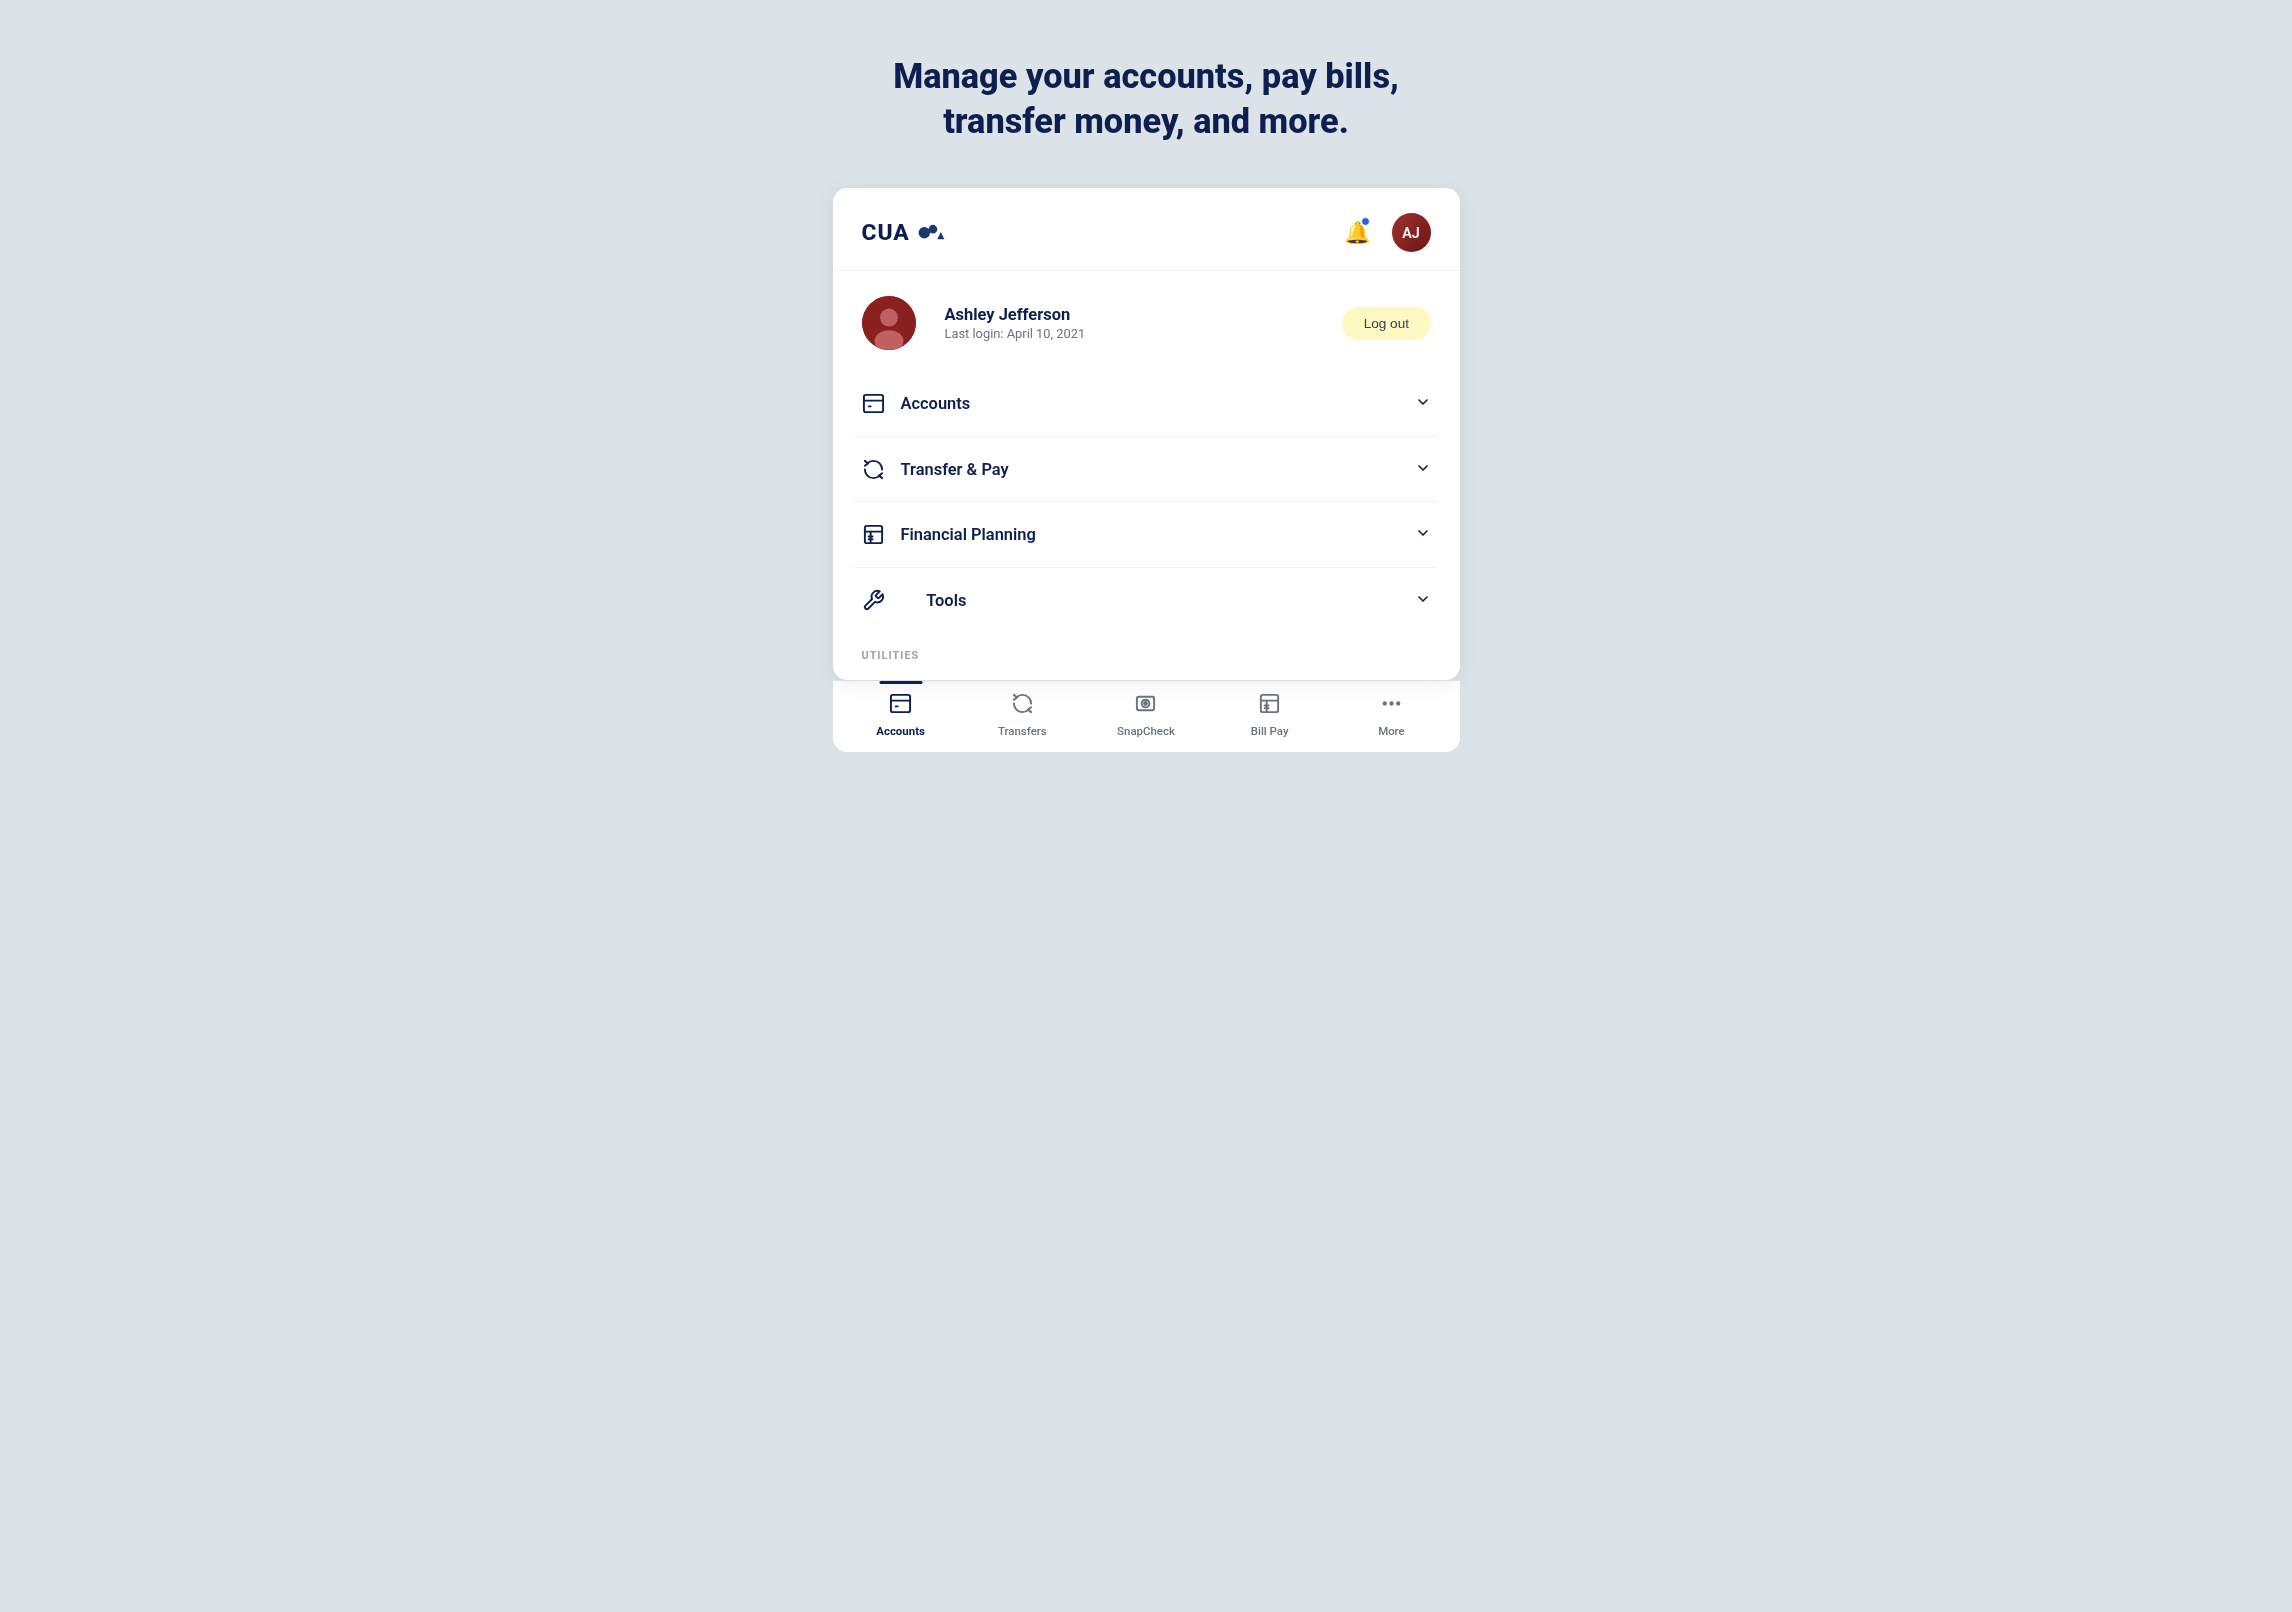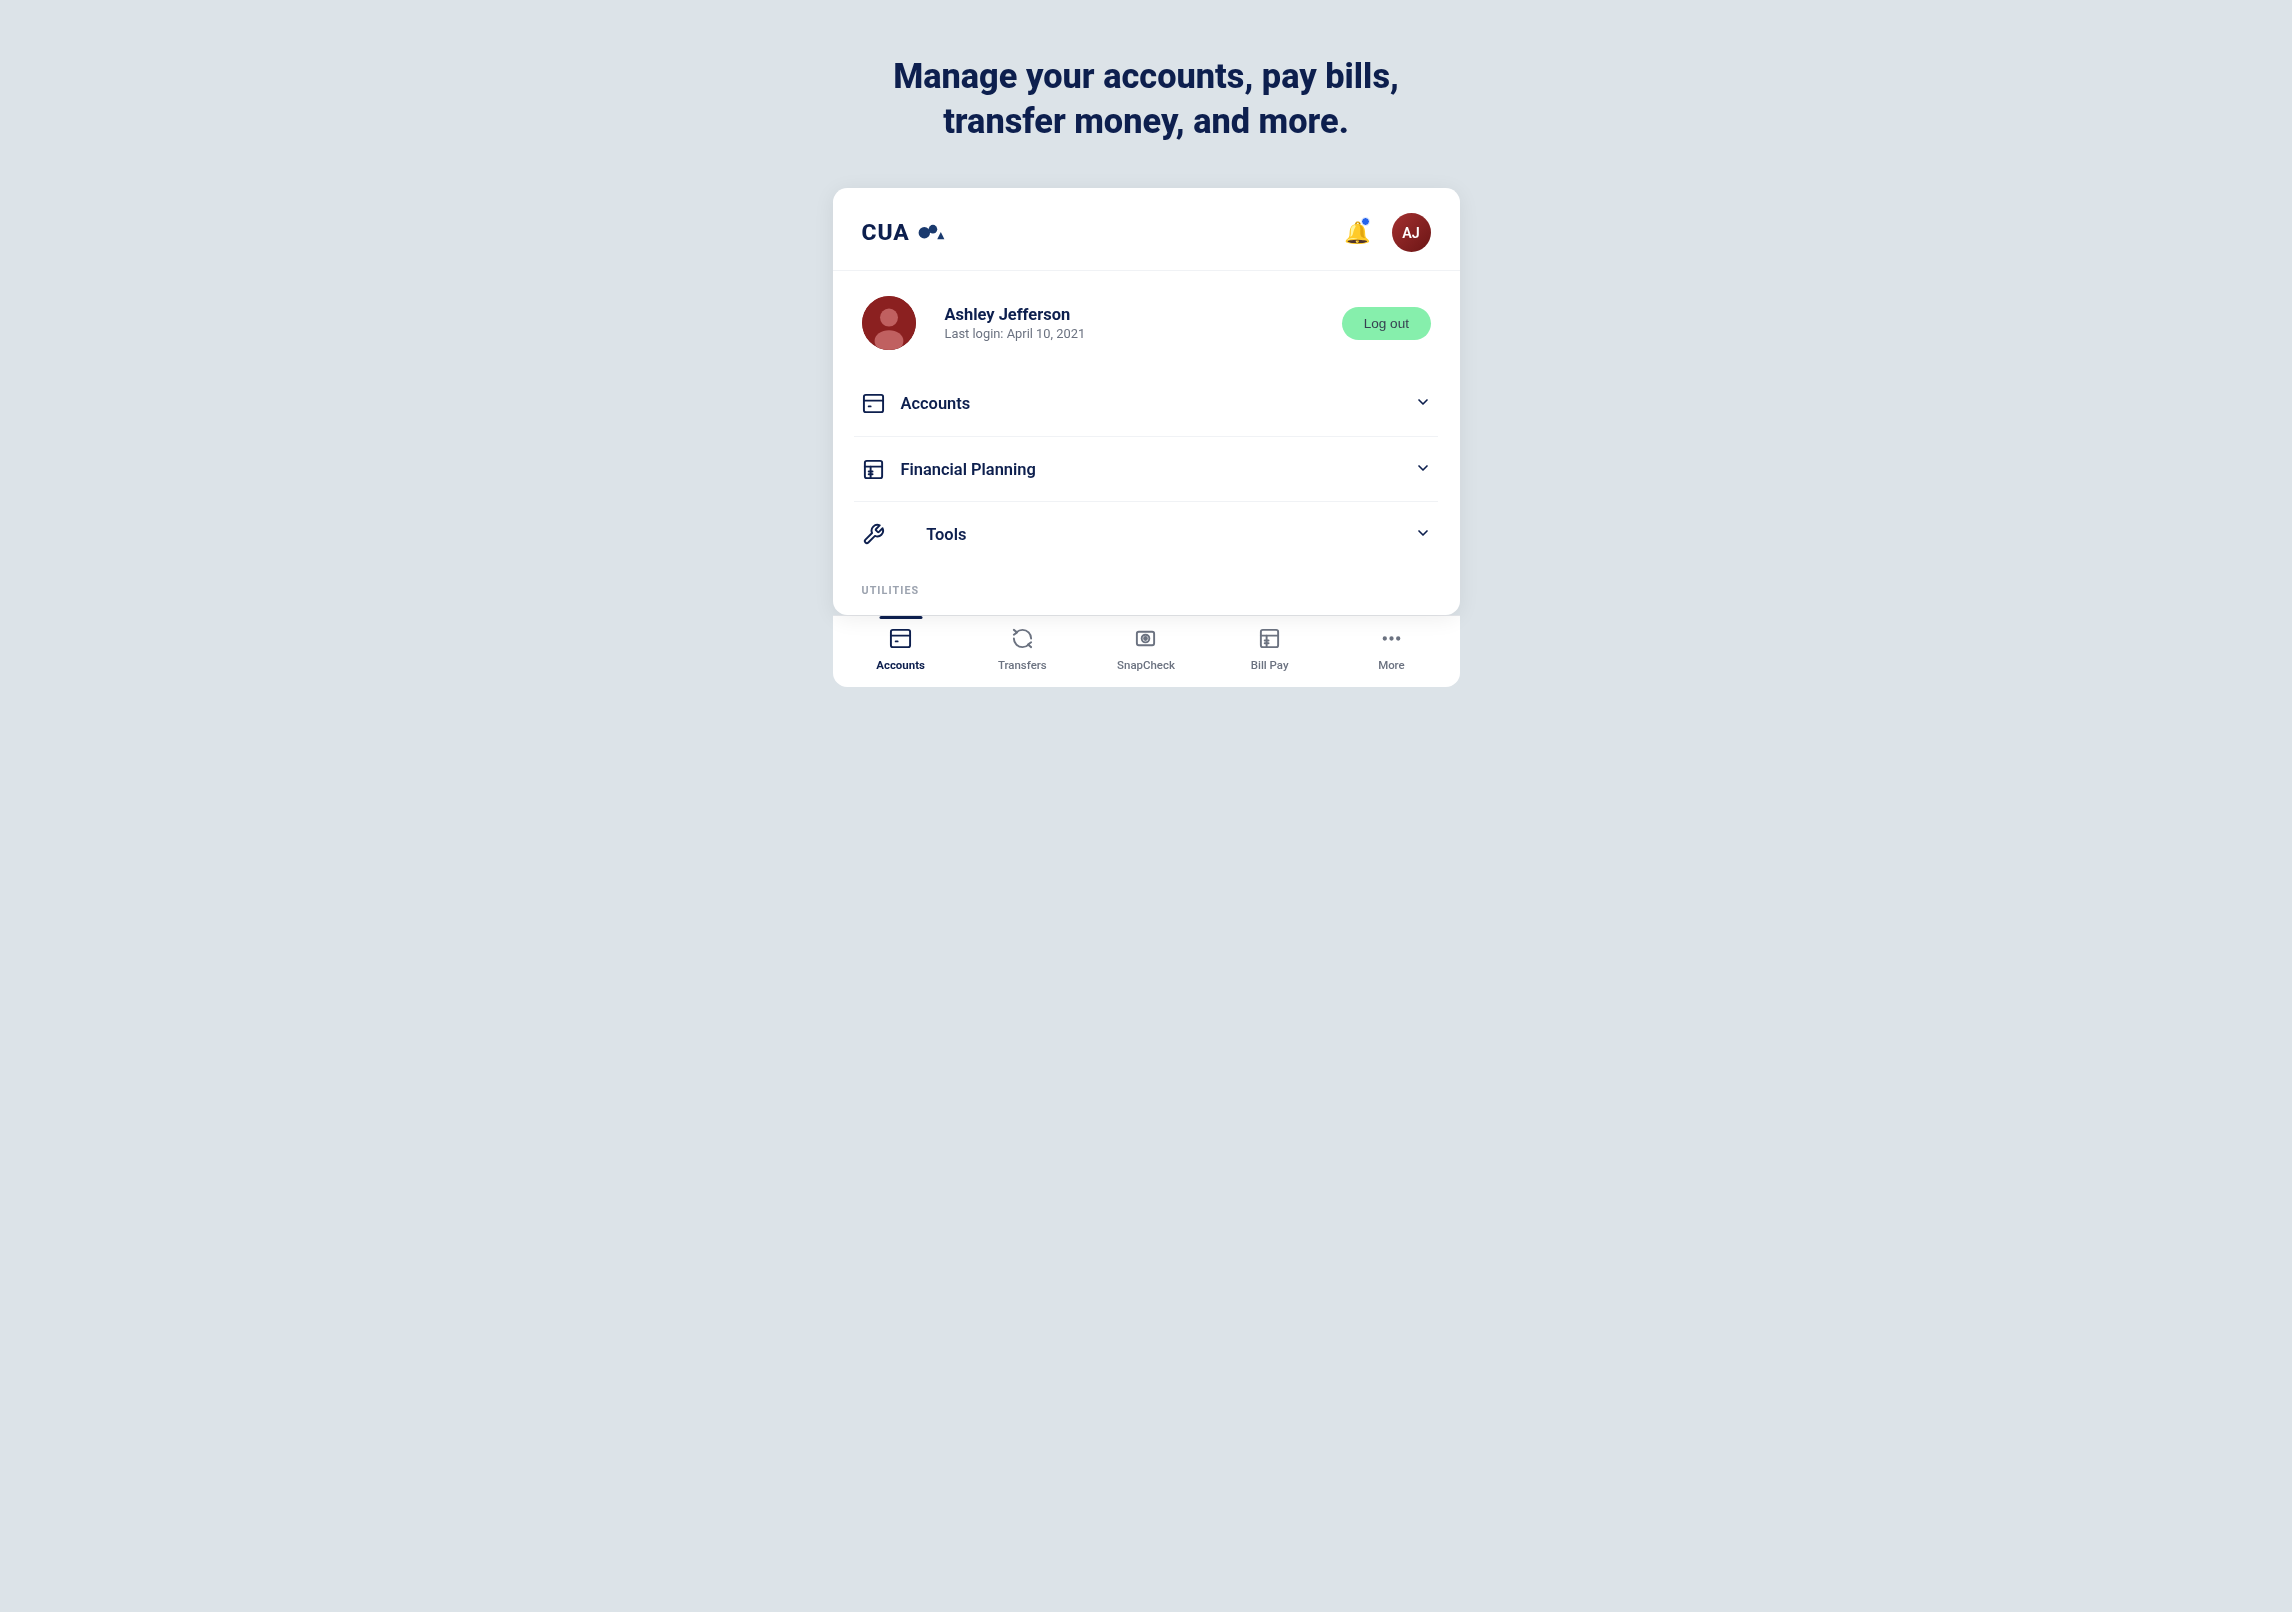--- a/index.html
+++ b/index.html
@@ -160,21 +160,21 @@
       color: #0d1f4e;
     }
 
     .user-last-login {
       font-size: 0.9rem;
       color: #6b7280;
       margin-top: 1.8px;
     }
 
     .logout-button {
-      background: #86efac;
+      background: #fef9c3;
       border: none;
       border-radius: 21.5px;
       padding: 9px 21.5px;
       font-size: 0.95rem;
       color: #374151;
       cursor: pointer;
       font-weight: 500;
     }
 
     
@@ -361,20 +361,36 @@
         </svg>
       </div>
       <span class="nav-label">Accounts</span>
       <span class="nav-chevron">
         <svg width="16" height="16" viewBox="0 0 24 24" fill="none" stroke="#0d1f4e" stroke-width="2.5" stroke-linecap="round" stroke-linejoin="round">
           <polyline points="6 9 12 15 18 9"></polyline>
         </svg>
       </span>
     </div>
 
+    <div class="nav-item">
+      <div class="nav-icon">
+        <svg class="icon-svg" viewBox="0 0 24 24" fill="none" stroke="#0d1f4e" stroke-width="2" stroke-linecap="round" stroke-linejoin="round">
+          <path d="M21 12a9 9 0 0 0-9-9 9 9 0 0 0-6.36 2.64"></path>
+          <path d="M3 12a9 9 0 0 0 9 9 9 9 0 0 0 6.36-2.64"></path>
+          <polyline points="3 3 6.36 5.64 3 8"></polyline>
+          <polyline points="21 21 17.64 18.36 21 16"></polyline>
+        </svg>
+      </div>
+      <span class="nav-label">Transfer &amp; Pay</span>
+      <span class="nav-chevron">
+        <svg width="16" height="16" viewBox="0 0 24 24" fill="none" stroke="#0d1f4e" stroke-width="2.5" stroke-linecap="round" stroke-linejoin="round">
+          <polyline points="6 9 12 15 18 9"></polyline>
+        </svg>
+      </span>
+    </div>
 
     <div class="nav-item">
       <div class="nav-icon">
         <svg class="icon-svg" viewBox="0 0 24 24" fill="none" stroke="#0d1f4e" stroke-width="2" stroke-linecap="round" stroke-linejoin="round">
           <rect x="3" y="3" width="18" height="18" rx="2"></rect>
           <line x1="3" y1="9" x2="21" y2="9"></line>
           <line x1="9" y1="21" x2="9" y2="9"></line>
           <line x1="7" y1="14" x2="11" y2="14"></line>
           <line x1="7" y1="17" x2="11" y2="17"></line>
         </svg>

